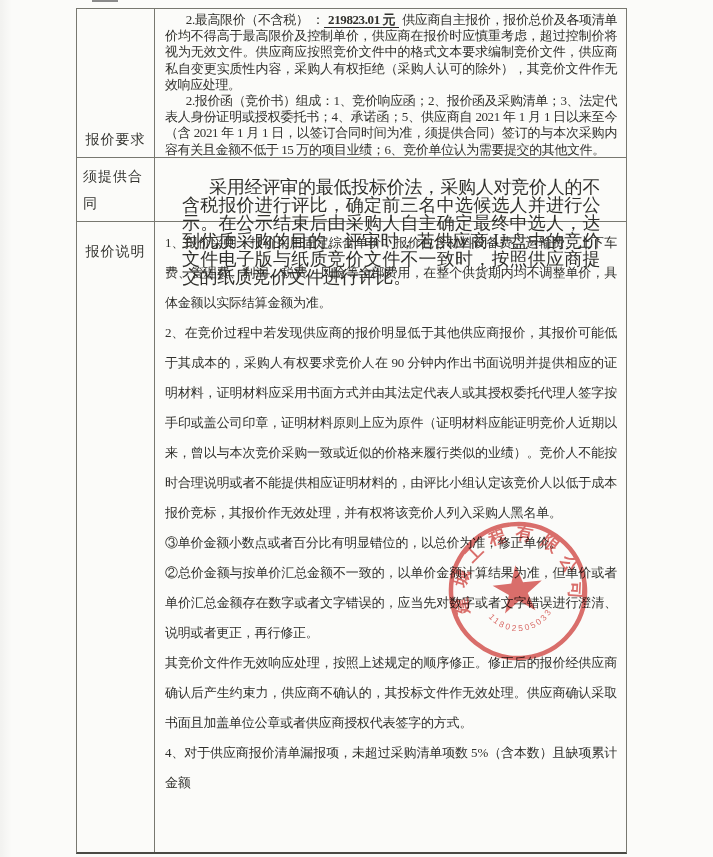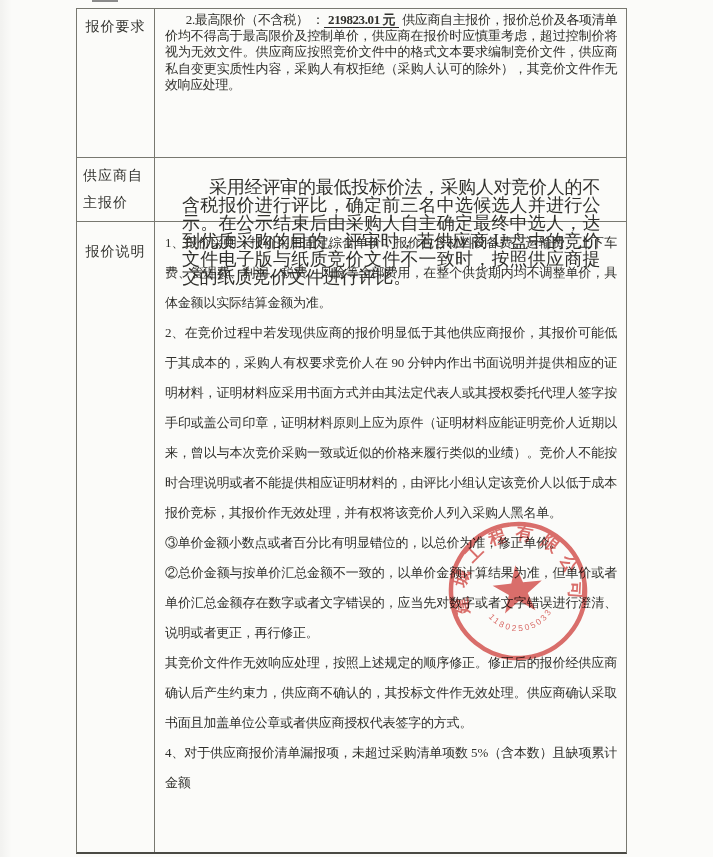--- a/index.html
+++ b/index.html
@@ -29,21 +29,21 @@
     border-bottom: 2px solid #4a4a44;
     display: grid;
     grid-template-columns: 78px 1fr;
     grid-template-rows: 149px 64px 1fr;
     background: transparent;
   }
   .cell { box-sizing: border-box; }
   .label-cell {
     border-right: 1px solid #787870;
     display: flex; flex-direction: column;
-    justify-content: flex-start;
+    justify-content: flex-end;
     padding: 4px 6px;
     font-size: 14px;
     letter-spacing: 1px;
     line-height: 27px;
     color: #33332f;
   }
   .content-cell {
     padding: 3px 9px 0 10px;
     text-align: justify;
     color: #30302c;
@@ -85,24 +85,25 @@
 
   <div class="scan-artifact"></div>
 
   <div class="doc-table">
 
     <div class="cell label-cell label-center row-border">
       <span>报价要求</span>
     </div>
     <div class="cell content-cell r1 row-border">
       <p class="indent-lg"><span>2.最高限价（不含税） ：</span><span class="price-underline">219823.01 元</span><span> 供应商自主报价，报价总价及各项清单价均不得高于最高限价及控制单价，供应商在报价时应慎重考虑，超过控制价将视为无效文件。供应商应按照竞价文件中的格式文本要求编制竞价文件，供应商私自变更实质性内容，采购人有权拒绝（采购人认可的除外），其竞价文件作无效响应处理。</span></p>
+      <p class="indent-lg">2.报价函（竞价书）组成：1、竞价响应函；2、报价函及采购清单；3、法定代表人身份证明或授权委托书；4、承诺函；5、供应商自 2021 年 1 月 1 日以来至今（含 2021 年 1 月 1 日，以签订合同时间为准，须提供合同）签订的与本次采购内容有关且金额不低于 15 万的项目业绩；6、竞价单位认为需要提交的其他文件。</p>
     </div>
 
     <div class="cell label-cell row-border">
-      <span>供应商自主报价</span>
+      <span>须提供合同</span>
     </div>
     <div class="cell content-cell r2 row-border">
       <p class="indent-2em">采用经评审的最低投标价法，采购人对竞价人的不含税报价进行评比，确定前三名中选候选人并进行公示。在公示结束后由采购人自主确定最终中选人，达到优质采购的目的。评审时，若供应商 U 盘中的竞价文件电子版与纸质竞价文件不一致时，按照供应商提交的纸质竞价文件进行评比。</p>
     </div>
 
     <div class="cell label-cell label-top">
       <span>报价说明</span>
     </div>
     <div class="cell content-cell r3">
       <p>1、报价采用：报价采用固定综合单价，报价包含材料设备费、运输费、上下车费、管理费、利润、税费、风险等全部费用，在整个供货期内均不调整单价，具体金额以实际结算金额为准。</p>

